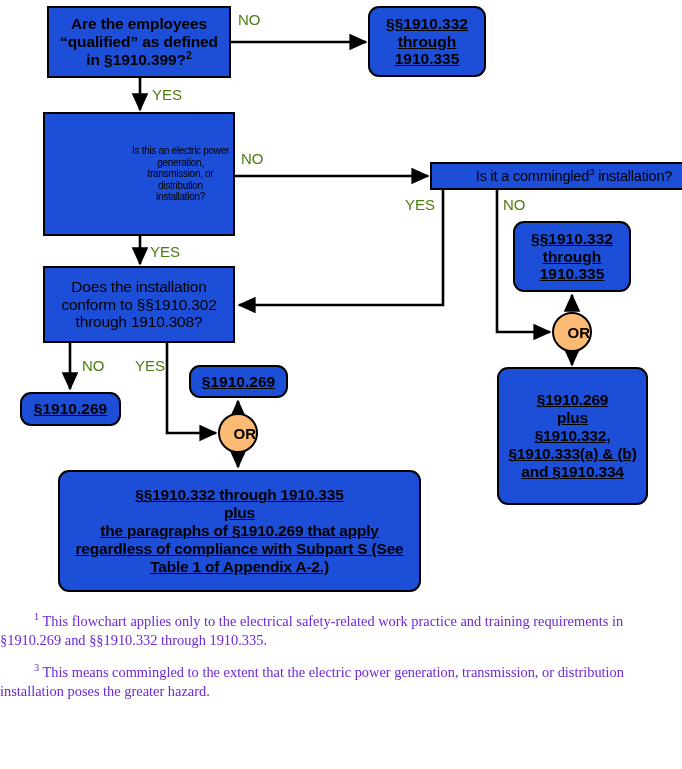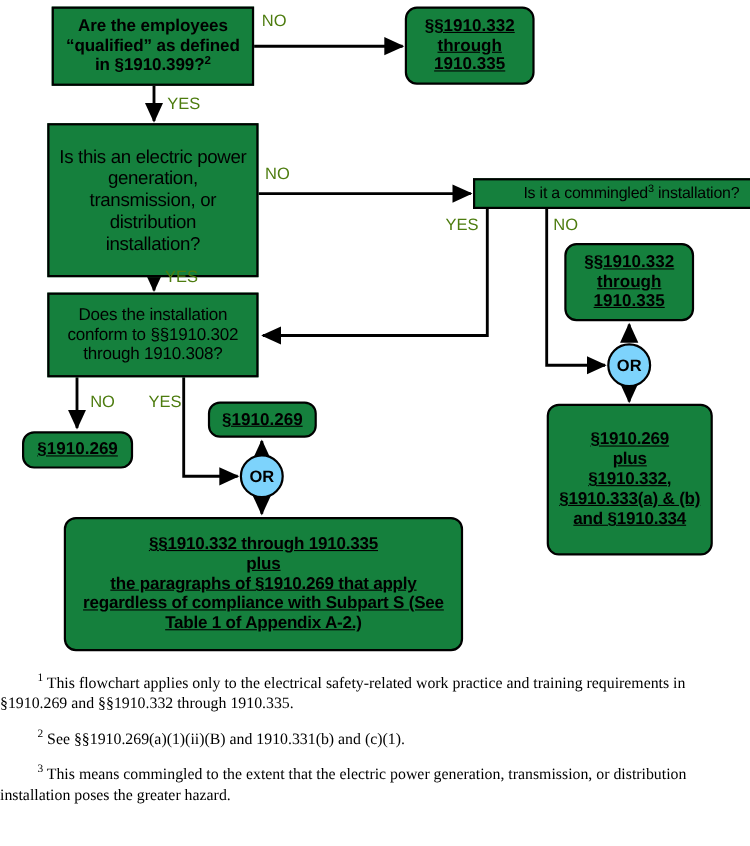--- a/index.html
+++ b/index.html
@@ -9,57 +9,57 @@
     font-family:"Liberation Sans", sans-serif;
     color:#000000;
     overflow:hidden;
     position:relative;
   }
   #chart{position:absolute;left:0;top:0;width:682px;height:612px;}
   .node{
     position:absolute;
     box-sizing:border-box;
     border:2px solid #000;
-    background:#15803d;
+    background:#1d4ed8;
     display:flex;
     align-items:center;
     justify-content:center;
     text-align:center;
     font-family:"Liberation Sans", sans-serif;
     color:#000;
     z-index:3;
   }
   .rect{border-radius:0;}
   .round{border-radius:11px;text-decoration:underline;}
   .node .txt{display:block;line-height:1.16;padding:0 4px;white-space:pre-line;}
   sup{font-size:.68em;vertical-align:super;line-height:0;}
 
   
   #q-qualified{left:47px;top:6px;width:184px;height:72px;font-size:15.5px;font-weight:bold;letter-spacing:-0.1px;}
-  #q-epg{left:43px;top:112px;width:192px;height:140px;font-size:17px;letter-spacing:-0.3px;}
+  #q-epg{left:43px;top:112px;width:192px;height:124px;font-size:10px;letter-spacing:-0.3px;justify-content:flex-end;}
   #q-conform{left:43px;top:266px;width:192px;height:77px;font-size:15.5px;font-weight:normal;letter-spacing:-0.2px;}
   #q-commingled{left:430px;top:162px;width:288px;height:28px;font-size:14.5px;letter-spacing:-0.2px;}
 
   
   #t-332-top{left:368px;top:6px;width:118px;height:71px;font-size:15.5px;font-weight:bold;}
   #t-332-right{left:513px;top:221px;width:118px;height:71px;font-size:15.5px;font-weight:bold;}
   #t-269-left{left:20px;top:392px;width:101px;height:34px;font-size:15.5px;font-weight:bold;}
   #t-269-mid{left:189px;top:365px;width:99px;height:33px;font-size:15.5px;font-weight:bold;}
   #t-bigbottom{left:58px;top:470px;width:363px;height:122px;font-size:15.5px;font-weight:bold;letter-spacing:-0.2px;}
   #t-right-plus{left:497px;top:367px;width:151px;height:138px;font-size:15.5px;font-weight:bold;letter-spacing:-0.2px;}
 
   
   .orcircle{
     position:absolute;
     width:40px;height:40px;
     box-sizing:border-box;
     border:2.5px solid #000;
     border-radius:50%;
-    background:#7dd3fc;
-    display:flex;align-items:center;justify-content:center;
+    background:#fdba74;
+    display:flex;align-items:center;justify-content:flex-end;
     font-size:15px;font-weight:bold;
     font-family:"Liberation Sans", sans-serif;
     z-index:4;
   }
   #or-left{left:218px;top:413px;}
   #or-right{left:552px;top:312px;}
 
   
   .elabel{
     position:absolute;
@@ -77,21 +77,21 @@
   #lbl-yes3{left:405px;top:196px;}
   #lbl-no3{left:503px;top:196px;}
   #lbl-no4{left:82px;top:357px;}
   #lbl-yes4{left:135px;top:357px;}
 
   
   #notes{
     position:absolute;left:0;top:612px;width:682px;height:157px;
     font-family:"Liberation Serif", serif;
     font-size:14.4px;
-    color:#000000;
+    color:#6d28d9;
     line-height:1.32;
   }
   #notes p{margin:0 0 13px 0;text-indent:34px;}
   #notes sup{font-size:.72em;}
 </style>
 </head>
 <body>
 
 <svg id="chart" viewBox="0 0 682 612" xmlns="http://www.w3.org/2000/svg">
   <defs>
@@ -199,15 +199,14 @@
 <span class="elabel" id="lbl-yes1">YES</span>
 <span class="elabel" id="lbl-no2">NO</span>
 <span class="elabel" id="lbl-yes2">YES</span>
 <span class="elabel" id="lbl-yes3">YES</span>
 <span class="elabel" id="lbl-no3">NO</span>
 <span class="elabel" id="lbl-no4">NO</span>
 <span class="elabel" id="lbl-yes4">YES</span>
 
 <div id="notes">
   <p><sup>1</sup> <span>This flowchart applies only to the electrical safety-related work practice and training requirements in §1910.269 and §§1910.332 through 1910.335.</span></p>
-  <p><sup>2</sup> <span>See §§1910.269(a)(1)(ii)(B) and 1910.331(b) and (c)(1).</span></p>
   <p><sup>3</sup> <span>This means commingled to the extent that the electric power generation, transmission, or distribution installation poses the greater hazard.</span></p>
 </div>
 
 </body></html>

